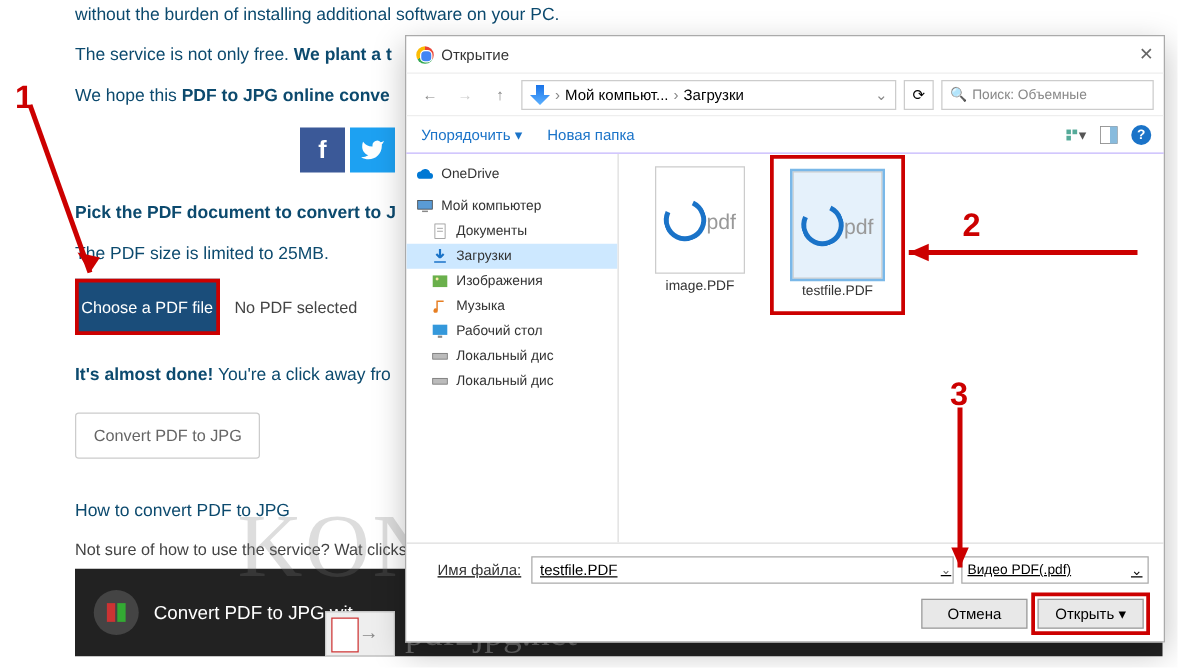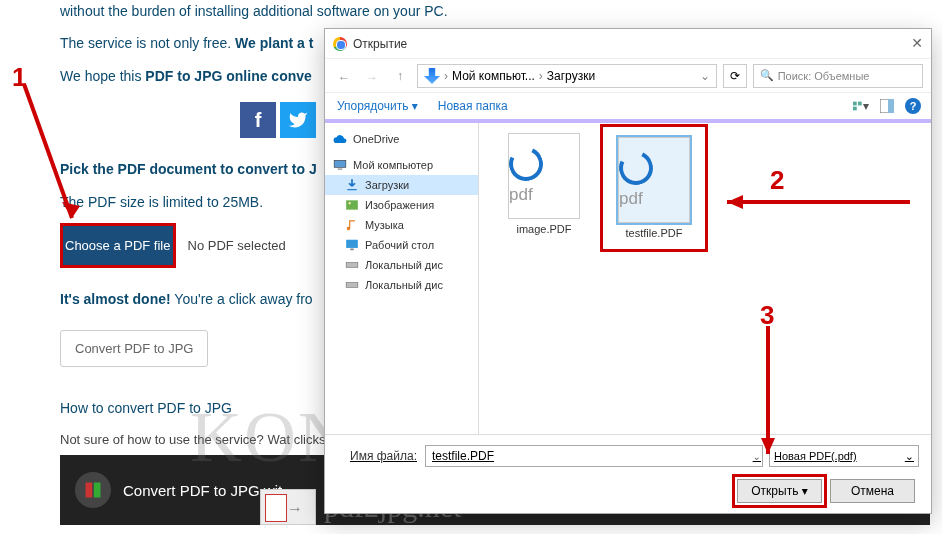--- a/index.html
+++ b/index.html
@@ -41,36 +41,36 @@
 .titlebar .close { position: absolute; right: 8px; top: 6px; font-size: 14px; color: #666; cursor: pointer; }
 
 .navbar { height: 34px; display: flex; align-items: center; gap: 6px; padding: 0 8px; border-bottom: 1px solid #eee; }
 .nav-btn { width: 22px; height: 22px; display: flex; align-items: center; justify-content: center; color: #888; border: none; background: transparent; font-size: 12px; cursor: pointer; }
 .breadcrumb { flex: 1; height: 24px; border: 1px solid #ccc; display: flex; align-items: center; padding: 0 6px; font-size: 12px; gap: 4px; }
 .breadcrumb .ico { width: 16px; height: 16px; background: linear-gradient(#5bb0ff,#1a73e8); clip-path: polygon(50% 0, 100% 50%, 70% 50%, 70% 100%, 30% 100%, 30% 50%, 0 50%); transform: rotate(180deg); }
 .breadcrumb .chev { color: #888; }
 .refresh { width: 24px; height: 24px; border: 1px solid #ccc; display: flex; align-items: center; justify-content: center; font-size: 12px; }
 .search-box { width: 170px; height: 24px; border: 1px solid #ccc; display: flex; align-items: center; padding: 0 6px; font-size: 11px; color: #888; gap: 4px; }
 
-.toolbar { height: 30px; display: flex; align-items: center; padding: 0 12px; gap: 20px; border-bottom: 4px solid #c4b5fd; font-size: 12px; position: relative; }
+.toolbar { height: 30px; display: flex; align-items: center; padding: 0 12px; gap: 20px; border-bottom: 1px solid #c4b5fd; font-size: 12px; position: relative; }
 .toolbar .link { color: #1a73c8; cursor: pointer; }
 .toolbar .right { position: absolute; right: 10px; display: flex; gap: 10px; align-items: center; }
 .tool-ico { width: 16px; height: 16px; display: flex; align-items: center; justify-content: center; color: #555; }
 
 .body-row { flex: 1; display: flex; overflow: hidden; }
-.tree { width: 154px; border-right: 1px solid #ddd; padding: 6px 0; overflow: hidden; }
+.tree { width: 170px; border-right: 1px solid #ddd; padding: 6px 0; overflow: hidden; }
 .tree-item { display: flex; align-items: center; gap: 6px; padding: 3px 8px; font-size: 11px; color: #333; cursor: pointer; white-space: nowrap; }
 .tree-item.selected { background: #cde8ff; }
 .tree-item.sub { padding-left: 20px; }
 .tree-ico { width: 14px; height: 14px; flex-shrink: 0; }
 .spacer { height: 6px; }
 
 .file-area { flex: 1; padding: 10px 20px; display: flex; gap: 20px; align-items: flex-start; }
 .file-item { width: 90px; display: flex; flex-direction: column; align-items: center; gap: 4px; cursor: pointer; }
-.file-icon { width: 72px; height: 86px; border: 1px solid #ccc; background: #fff; display: flex; flex-direction: column; justify-content: center; position: relative; }
+.file-icon { width: 72px; height: 86px; border: 1px solid #ccc; background: #fff; display: flex; flex-direction: row; align-items: center; justify-content: center; position: relative; }
 .edge-e { width: 34px; height: 34px; border: 4px solid #1a73c8; border-radius: 17px; border-top-color: transparent; transform: rotate(-20deg); position: relative; }
 .pdf-txt { font-size: 17px; color: #999; margin-top: 4px; }
 .file-name { font-size: 11px; color: #333; text-align: center; }
 .file-item.selected { outline: 3px solid #cc0000; outline-offset: 6px; padding: 4px; }
 .file-item.selected .file-icon { outline: 2px solid #7ab8e8; background: #e5f1fb; }
 
 .footer { border-top: 1px solid #ddd; padding: 10px 12px; display: flex; flex-direction: column; gap: 8px; }
 .fn-row { display: flex; align-items: center; gap: 8px; text-decoration: underline; }
 .fn-label { font-size: 12px; color: #333; width: 80px; text-align: right; }
 .fn-input { flex: 1; height: 22px; border: 1px solid #aaa; padding: 0 6px; font-size: 12px; }
@@ -196,20 +196,28 @@
         <span>OneDrive</span>
       </div>
       <div class="spacer"></div>
       <div class="tree-item">
         <svg class="tree-ico" viewBox="0 0 24 24">
             <rect x="2" y="4" width="20" height="12" fill="#5a9bd5" stroke="#333"></rect>
             <rect x="8" y="18" width="8" height="2" fill="#888"></rect>
           </svg>
         <span>Мой компьютер</span>
       </div>
+      <div class="tree-item sub">
+        <svg class="tree-ico" viewBox="0 0 24 24">
+            <rect x="5" y="2" width="14" height="20" fill="#fff" stroke="#888"></rect>
+            <line x1="8" y1="8" x2="16" y2="8" stroke="#888"></line>
+            <line x1="8" y1="12" x2="16" y2="12" stroke="#888"></line>
+          </svg>
+        <span>Документы</span>
+      </div>
       <div class="tree-item sub selected">
         <svg class="tree-ico" viewBox="0 0 24 24">
             <path fill="#1a73c8" d="M12 2v12m0 0l-5-5m5 5l5-5" stroke="#1a73c8" stroke-width="3"></path>
             <path d="M4 20h16" stroke="#1a73c8" stroke-width="2"></path>
           </svg>
         <span>Загрузки</span>
       </div>
       <div class="tree-item sub">
         <svg class="tree-ico" viewBox="0 0 24 24">
             <rect x="2" y="4" width="20" height="16" fill="#6ab04c"></rect>
@@ -262,27 +270,27 @@
       </div>
     </div>
   </div>
 
   <div class="footer">
     <div class="fn-row">
       <span class="fn-label">Имя файла:</span>
       <input class="fn-input" value="testfile.PDF" style="">
       <span style="margin-left:-18px;color:#666;font-size:10px;">⌄</span>
       <div class="fn-type">
-        <span>Новая PDF(.pdf)</span>
+        <span>Видео PDF(.pdf)</span>
           <span>⌄</span>
       </div>
     </div>
     <div class="btn-row">
+      <button class="dlg-btn">Отмена</button>
       <button class="dlg-btn primary"><span>Открыть</span> ▾</button>
-      <button class="dlg-btn">Отмена</button>
     </div>
   </div>
 </div>
 
 <div class="ann-num" style="left:12px; top:62px;">1</div>
 <div class="ann-num" style="left:770px; top:165px;">2</div>
 <div class="ann-num" style="left:760px; top:300px;">3</div>
 
 <svg class="arrow-svg" style="left:14px; top:78px;" width="80" height="160">
   <line x1="10" y1="6" x2="58" y2="140" stroke="#cc0000" stroke-width="4"></line>

